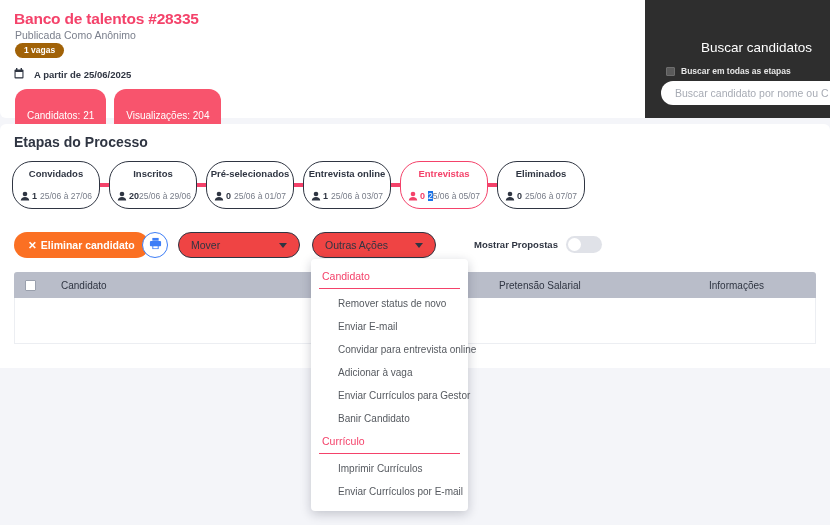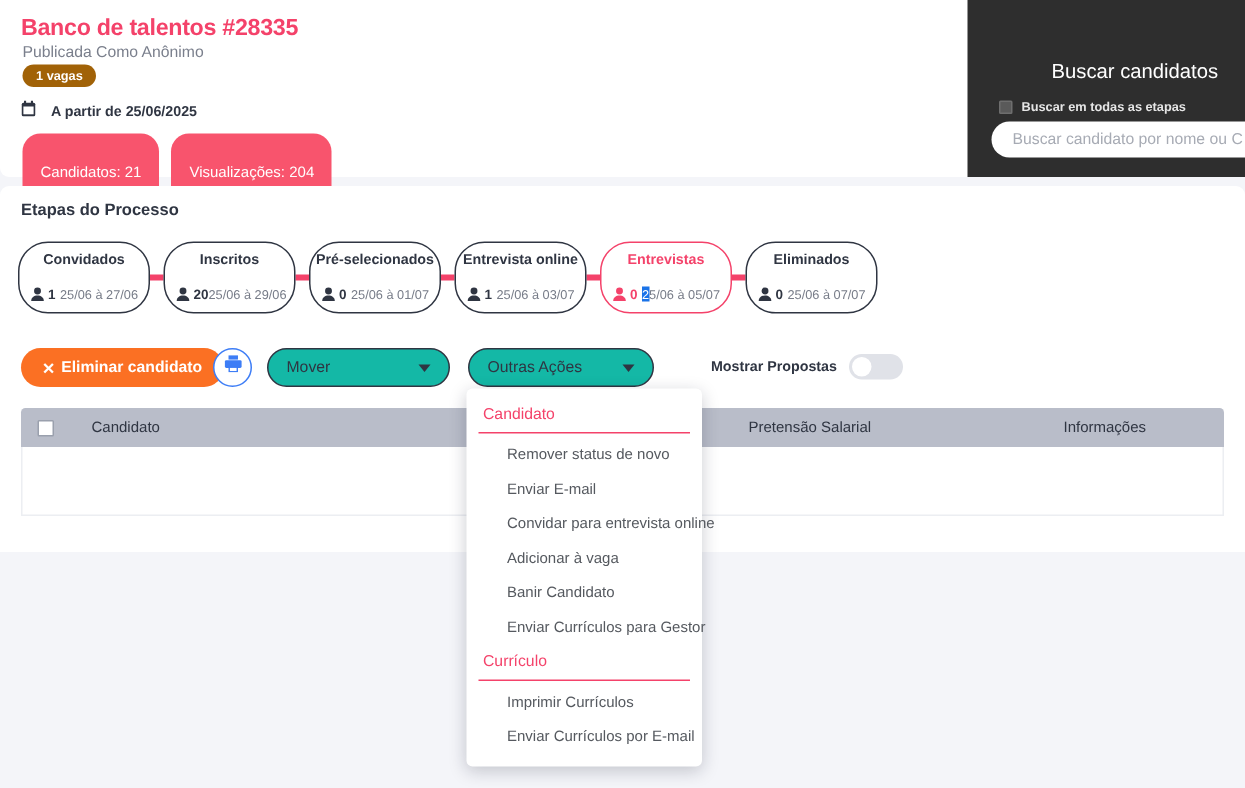--- a/index.html
+++ b/index.html
@@ -84,21 +84,21 @@
   }
   #search-input::placeholder { color: #a7abb4; }
 
   
   #main-card {
     left: 0; top: 124px; width: 830px; height: 244px;
     border-radius: 6px 6px 0 0;
   }
   #stages-title {
     position: absolute; left: 14px; top: 10px;
-    font-size: 11px; font-weight: bold; color: #2f3542; text-align: right;
+    font-size: 14px; font-weight: bold; color: #2f3542; text-align: right;
   }
   #stages-row {
     position: absolute; left: 12px; top: 37px;
     display: flex; align-items: center;
   }
   .stage {
     width: 88px; height: 48px;
     border: 1.4px solid #2f3542; border-radius: 20px;
     background: #fff; position: relative;
     flex: none;
@@ -143,21 +143,21 @@
   #print-btn {
     position: absolute; left: 142px; top: 4px;
     width: 26px; height: 26px; border-radius: 50%;
     border: 1.3px solid #3d7df6; background: #fff;
     display: flex; align-items: center; justify-content: center;
     cursor: pointer;
   }
   .select-pill {
     position: absolute; top: 4px;
     height: 26px; border: 1.3px solid #2f3542;
-    border-radius: 13px; background: #14b8a6;
+    border-radius: 13px; background: #ef4444;
     display: flex; align-items: center;
     padding: 0 12px; cursor: pointer;
   }
   #mover-select { left: 178px; width: 122px; }
   #outras-select { left: 312px; width: 124px; }
   .select-label { font-size: 10.5px; color: #2f3542; flex: 1; }
   .caret {
     width: 0; height: 0; margin-left: 6px;
     border-left: 4px solid transparent;
     border-right: 4px solid transparent;
@@ -405,22 +405,22 @@
   </div>
 
   <div id="dropdown-menu">
 
     <div class="menu-group-title">Candidato</div>
     <div class="menu-divider"></div>
     <div class="menu-item">Remover status de novo</div>
     <div class="menu-item">Enviar E-mail</div>
     <div class="menu-item">Convidar para entrevista online</div>
     <div class="menu-item">Adicionar à vaga</div>
+    <div class="menu-item">Enviar Currículos para Gestor</div>
     <div class="menu-item">Banir Candidato</div>
-    <div class="menu-item">Enviar Currículos para Gestor</div>
 
     <div class="menu-group-title">Currículo</div>
     <div class="menu-divider"></div>
     <div class="menu-item">Imprimir Currículos</div>
     <div class="menu-item">Enviar Currículos por E-mail</div>
 
   </div>
 
 </div>
 

